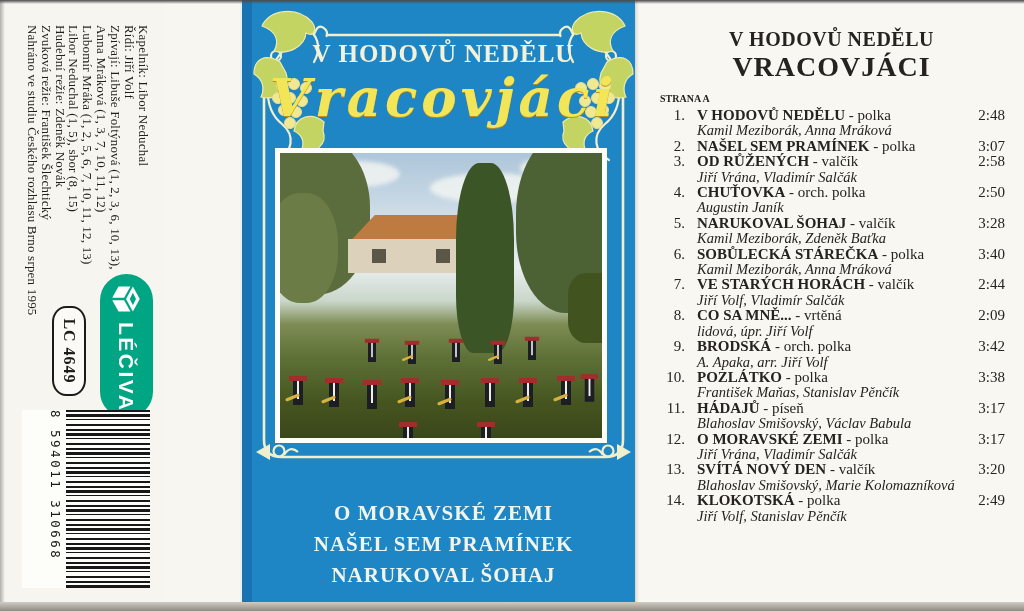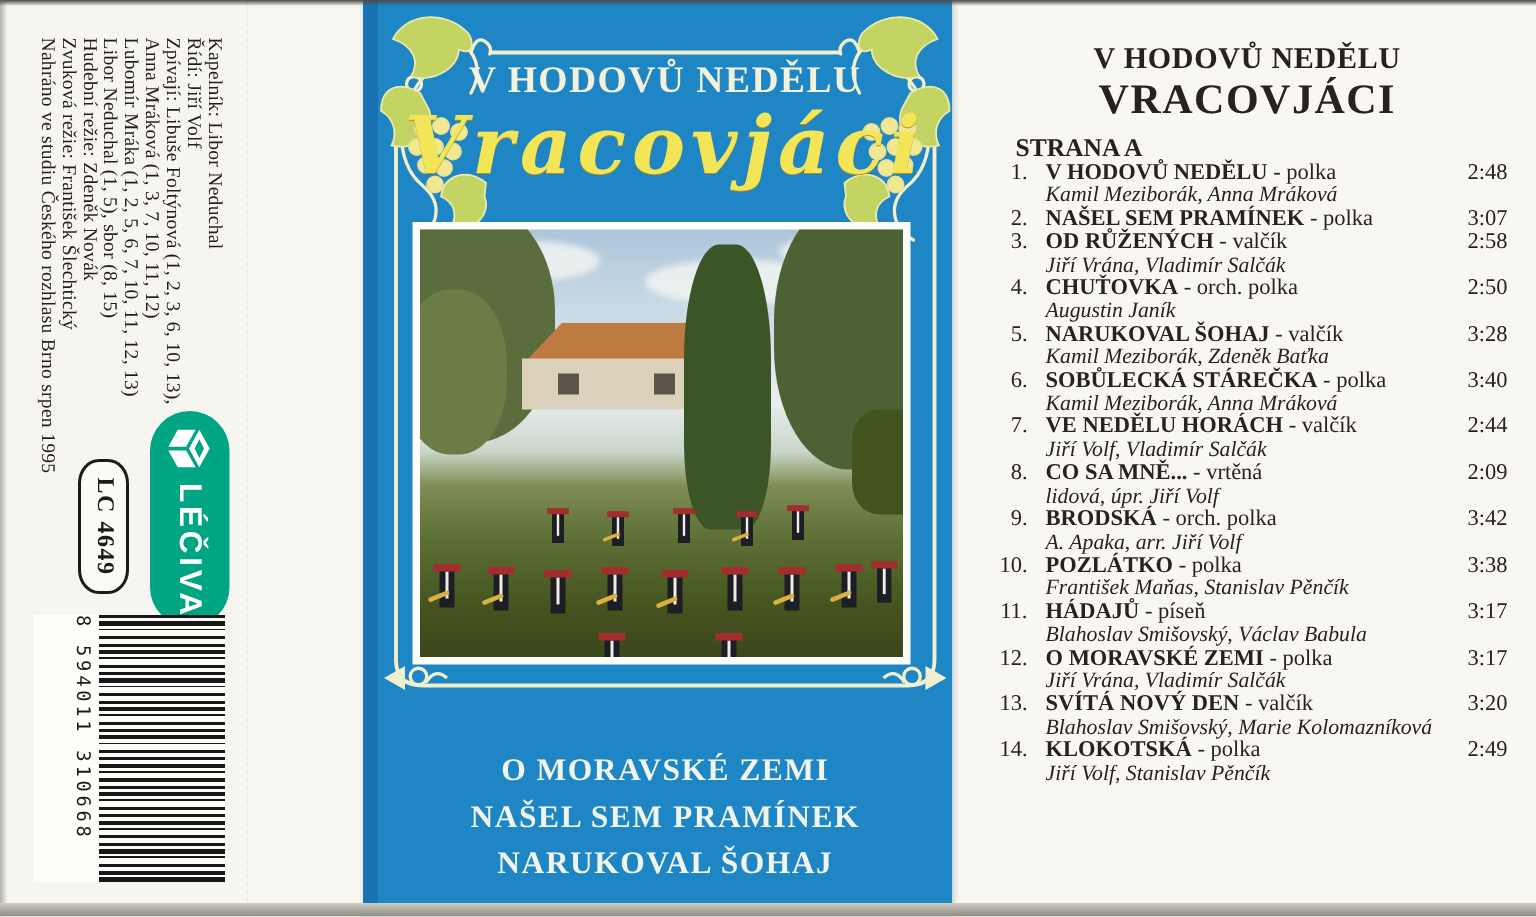--- a/index.html
+++ b/index.html
@@ -99,21 +99,21 @@
   .fig .horn{position:absolute;left:-3px;top:16px;width:15px;height:3px;background:#d9b13e;
              transform:rotate(-22deg);border-radius:2px;}
 
   
   .tracks-panel{position:absolute;left:635px;top:0;width:389px;height:611px;background:#f9f7f1;
                 box-sizing:border-box;padding:28px 19px 0 23px;color:#262220;
                 box-shadow:inset 2px 0 3px rgba(120,120,110,.25);}
   .tp-title{ text-align:center;font-weight:bold;font-size:20px;letter-spacing:.5px;line-height:23px;}
   .tp-band{text-align:center;font-weight:bold;font-size:28px;letter-spacing:1px;line-height:31px;
            margin-bottom:7px;}
-  .side-label{font-weight:bold;font-size:17px;line-height:19px;margin-left:19px;}
+  .side-label{font-weight:bold;font-size:10px;line-height:19px;margin-left:2px;}
   .track .l1{display:flex;align-items:baseline;line-height:15.4px;font-size:15px;}
   .track .num{width:27px;text-align:right;flex:none;}
   .track .title{font-weight:bold;margin-left:12px;white-space:nowrap;}
   .track .genre{white-space:pre;}
   .track .time{margin-left:auto;padding-left:6px;}
   .track .l2{margin-left:39px;font-style:italic;font-size:14.5px;line-height:15.4px;
              white-space:nowrap;}
 </style>
 </head>
 <body>
@@ -330,21 +330,21 @@
             <span class="num">6.</span>
             <span class="title">SOBŮLECKÁ STÁREČKA</span>
             <span class="genre"> - polka</span>
             <span class="time">3:40</span>
           </div>
           <div class="l2">Kamil Meziborák, Anna Mráková</div>
         </div>
         <div class="track">
           <div class="l1">
             <span class="num">7.</span>
-            <span class="title">VE NEDĚLU HORÁCH</span>
+            <span class="title">VE STARÝCH HORÁCH</span>
             <span class="genre"> - valčík</span>
             <span class="time">2:44</span>
           </div>
           <div class="l2">Jiří Volf, Vladimír Salčák</div>
         </div>
         <div class="track">
           <div class="l1">
             <span class="num">8.</span>
             <span class="title">CO SA MNĚ...</span>
             <span class="genre"> - vrtěná</span>

